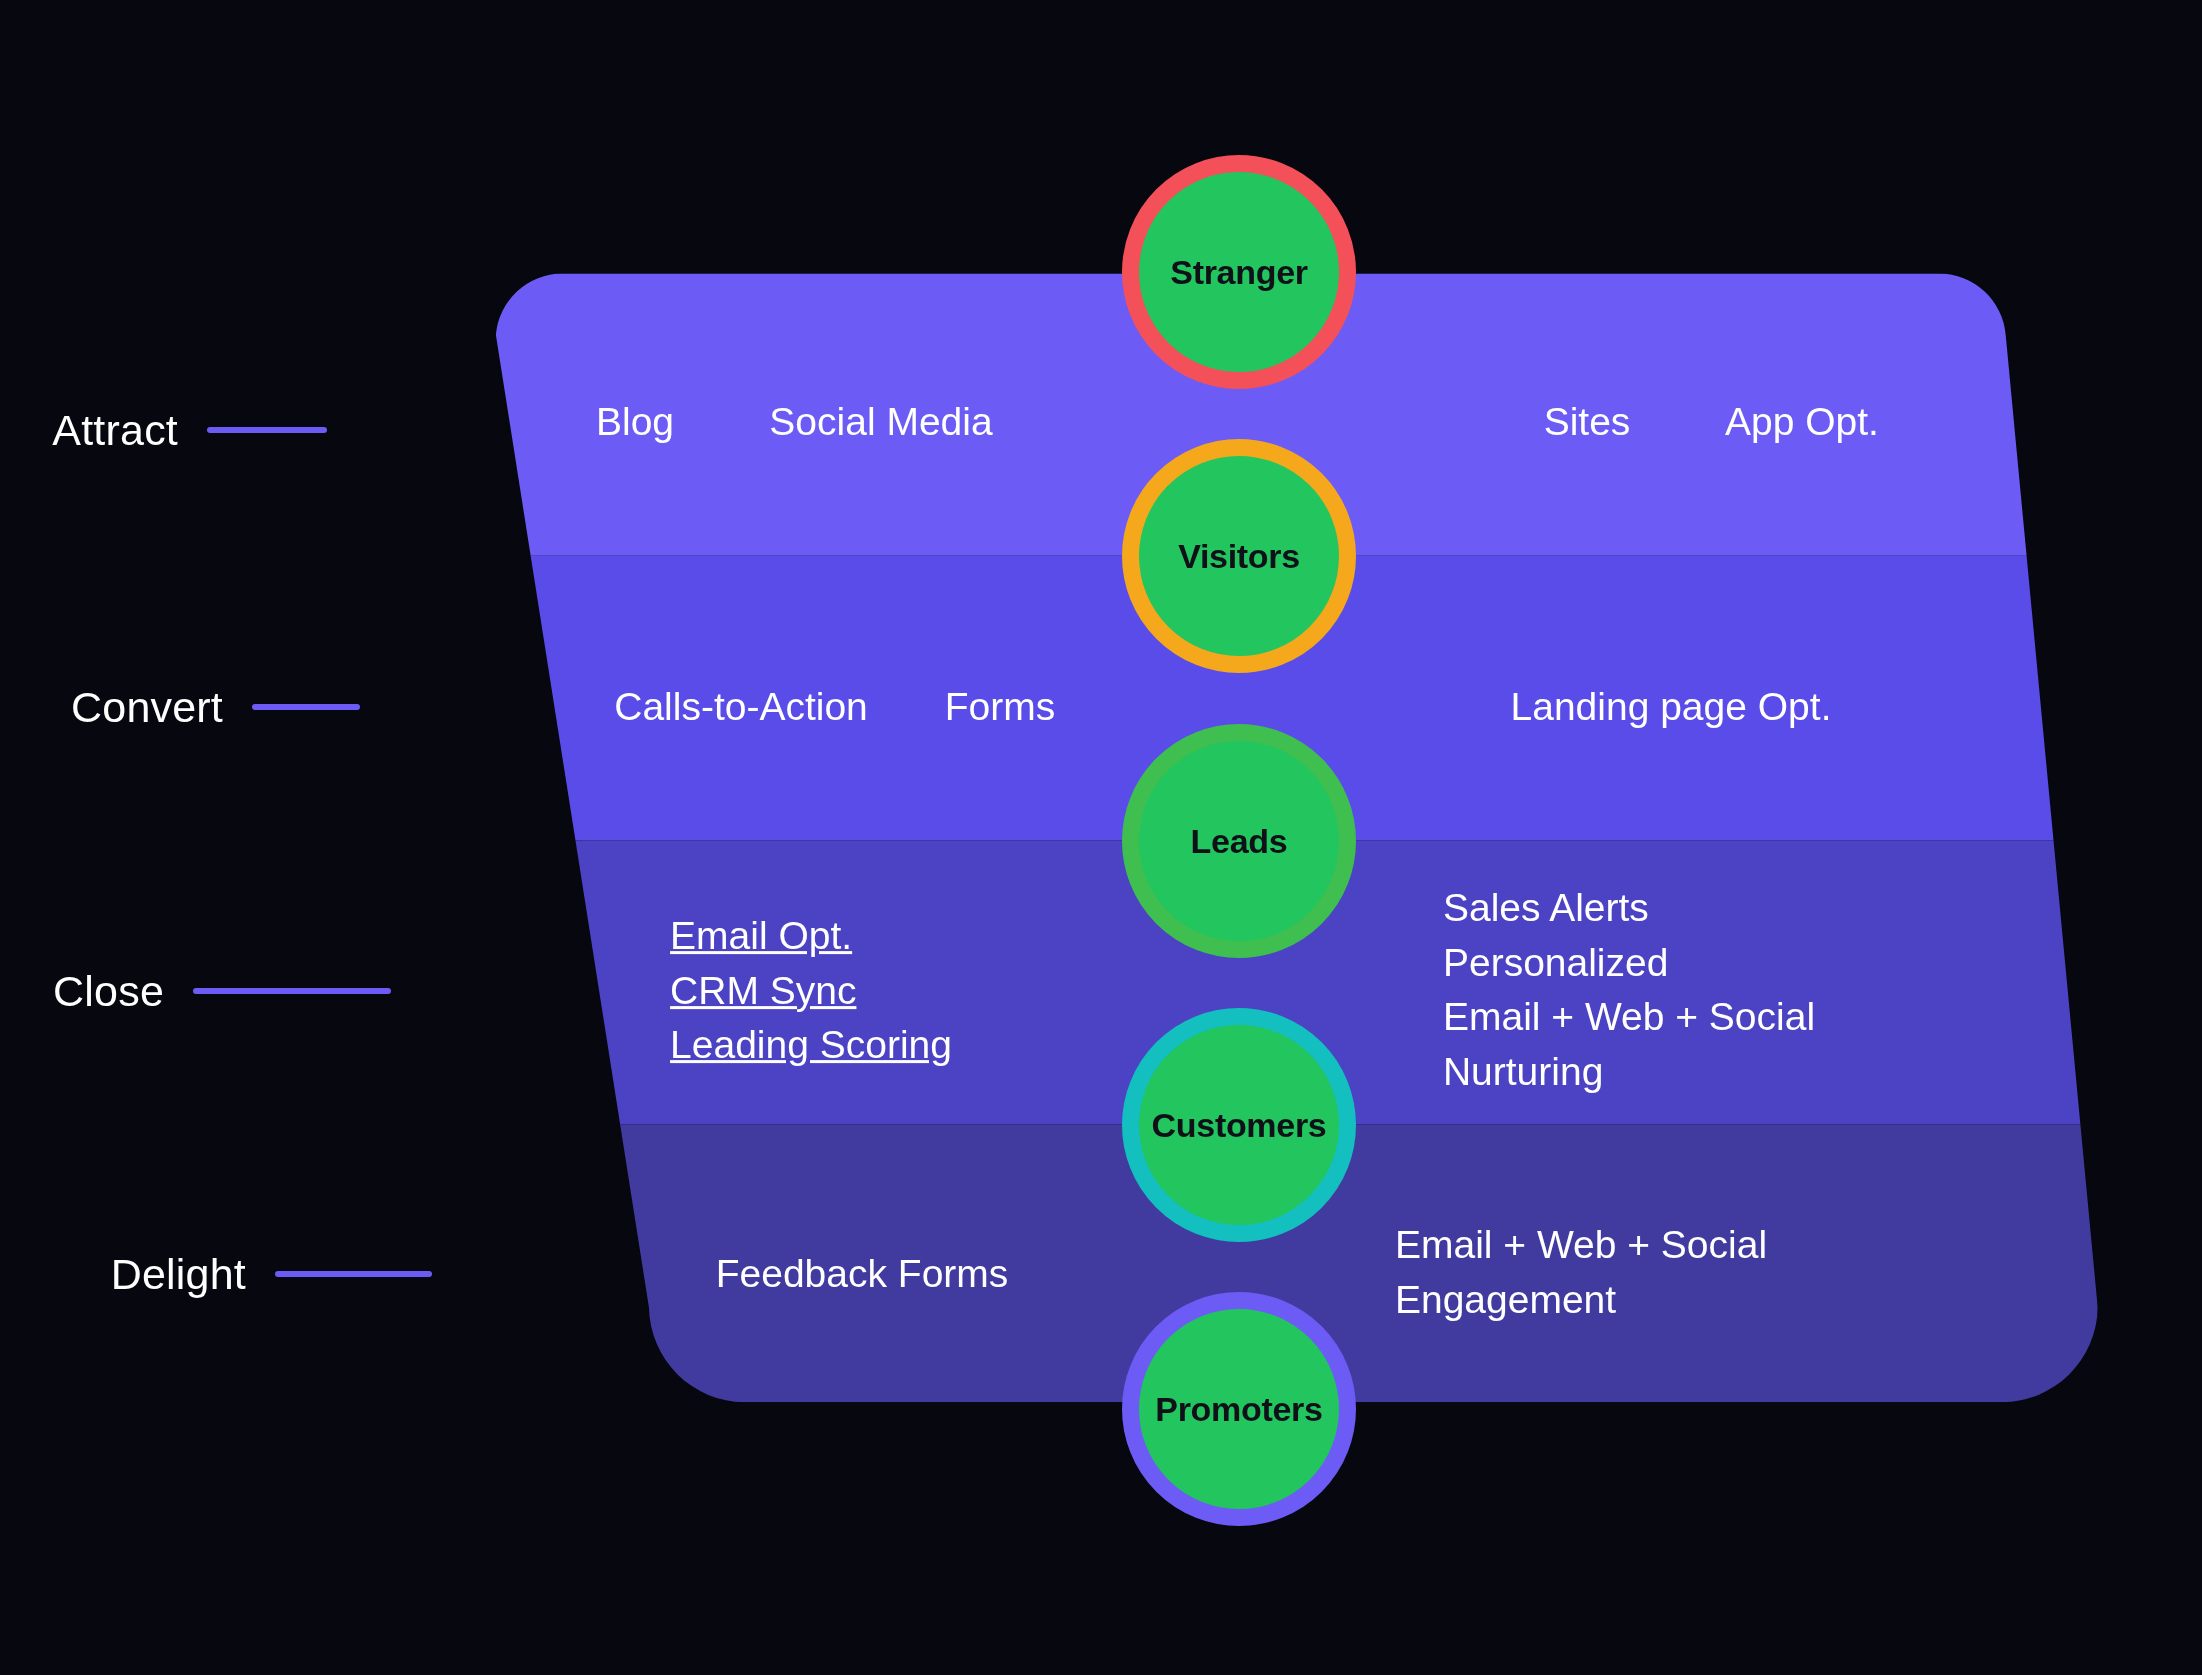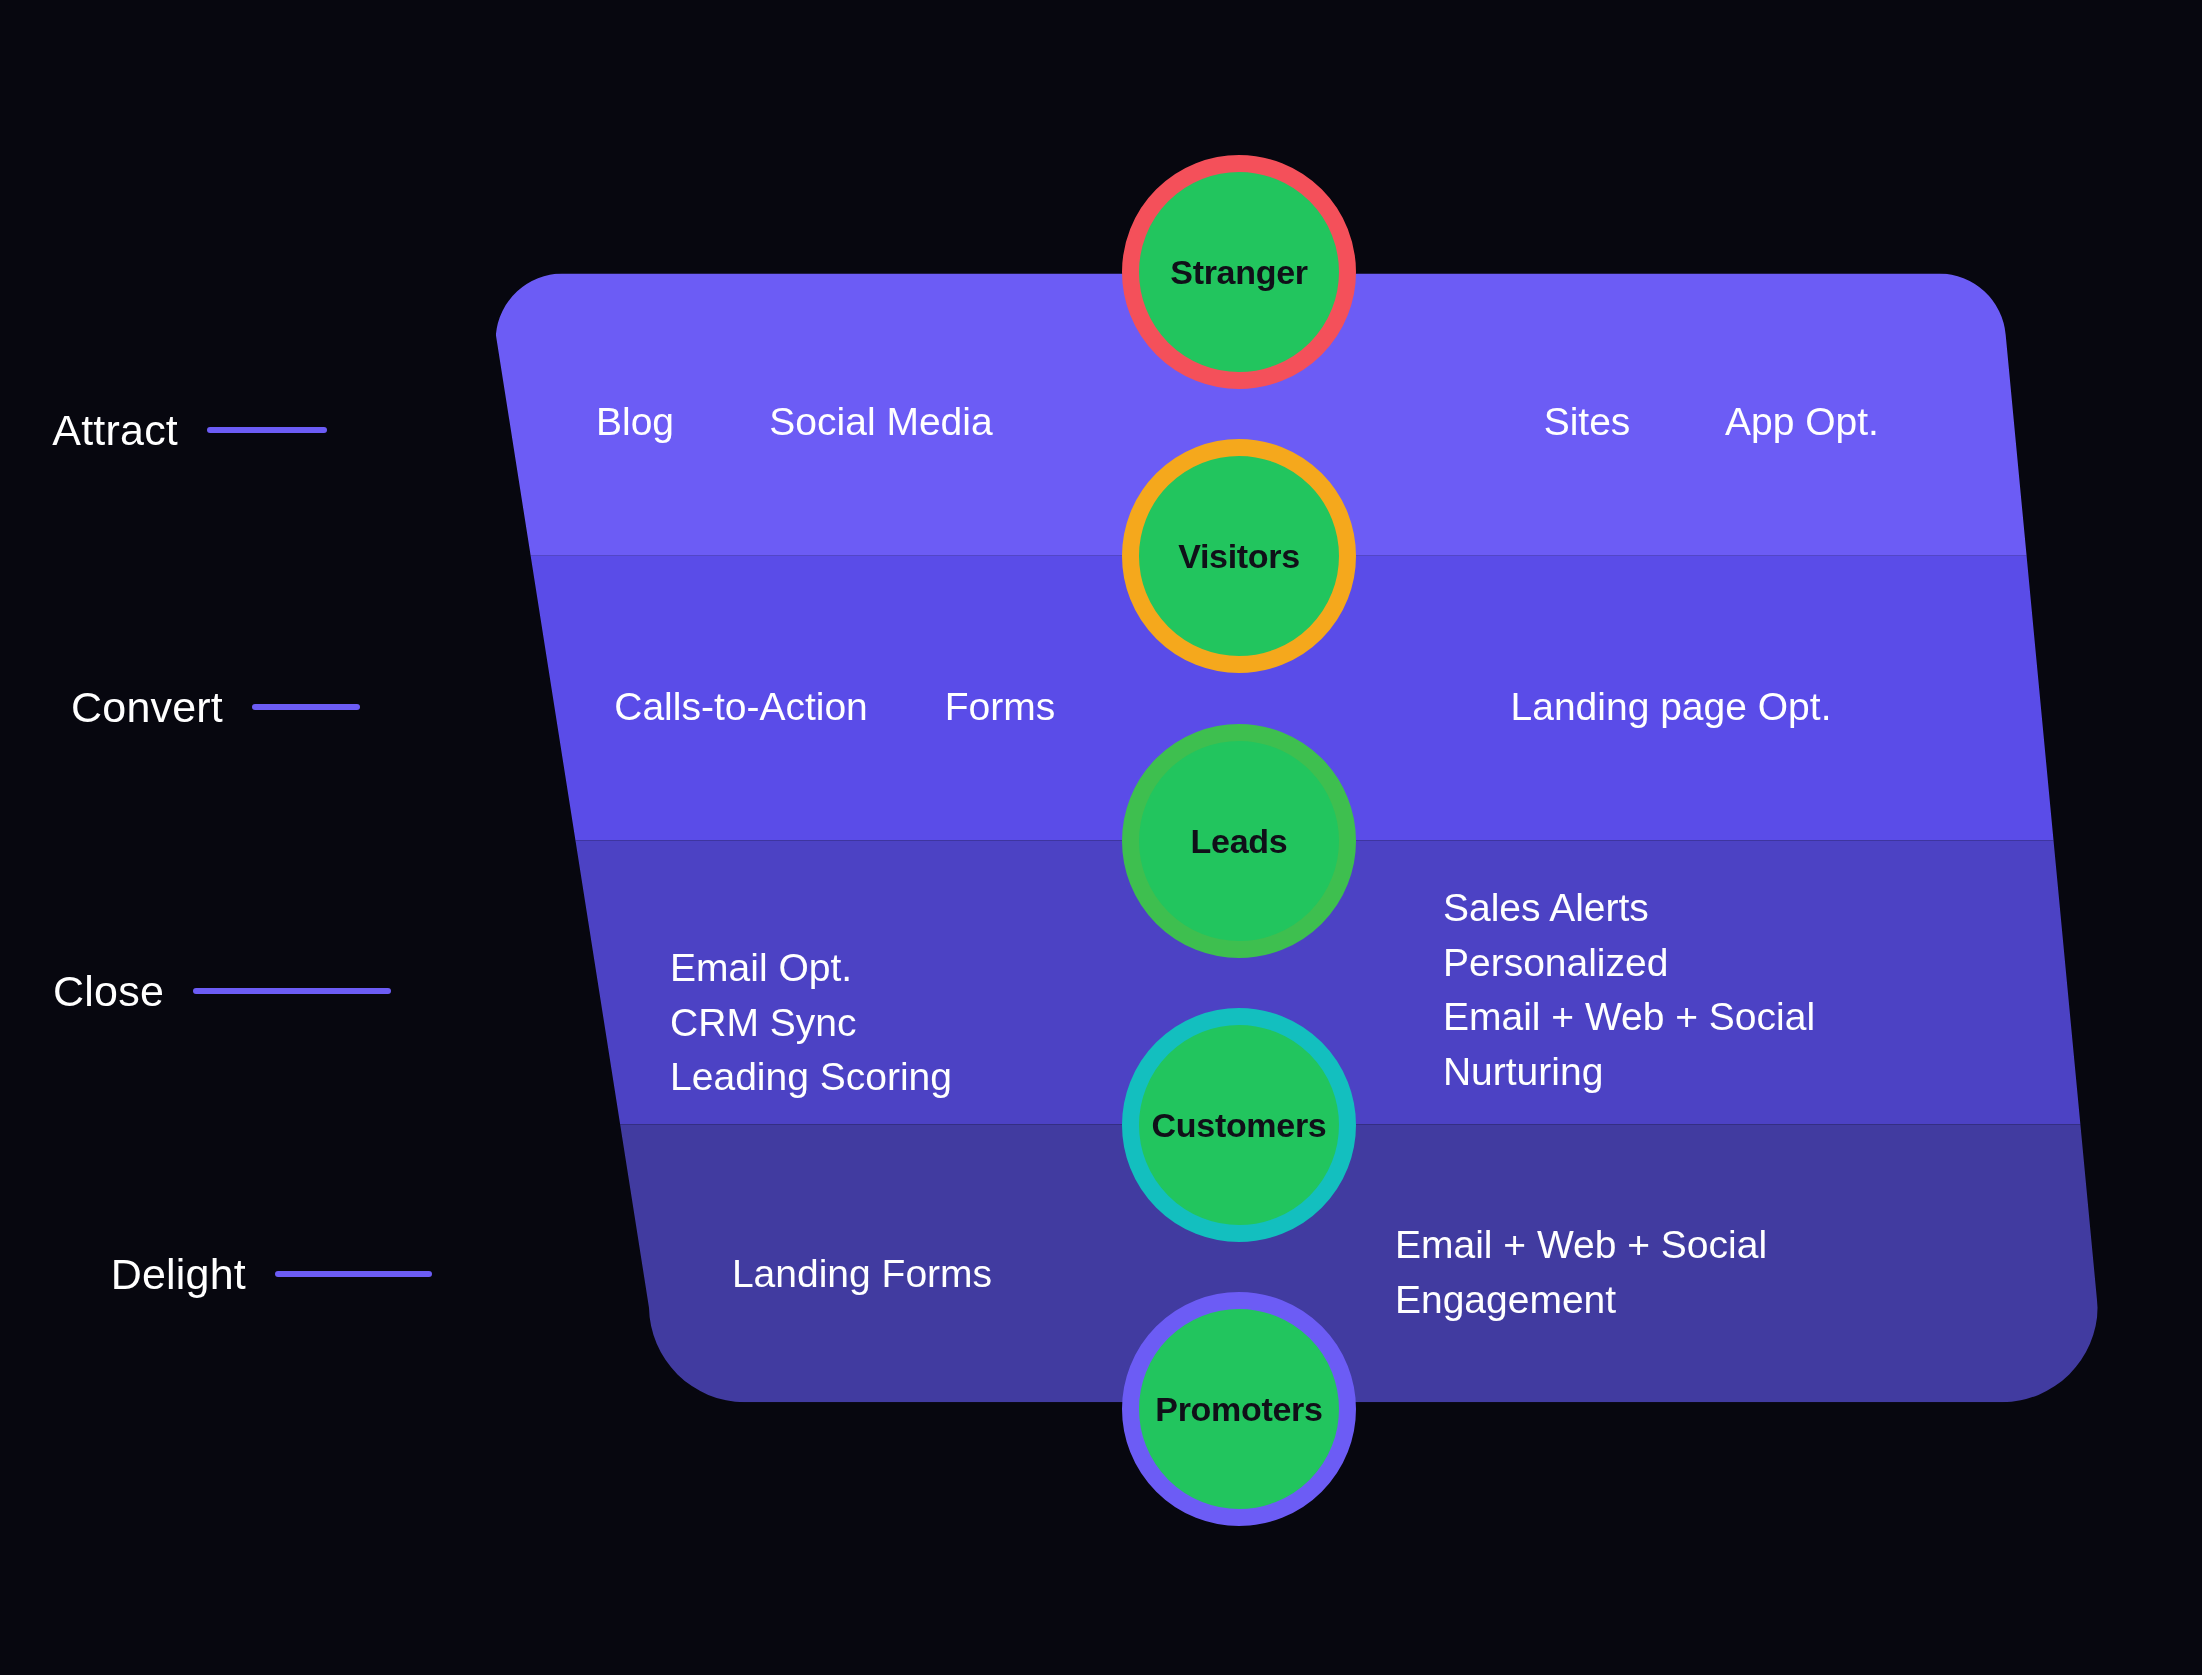--- a/index.html
+++ b/index.html
@@ -142,29 +142,29 @@
 
   <div class="tactic" style="left: 635px; top: 422px;">Blog</div>
   <div class="tactic" style="left: 881px; top: 422px;">Social Media</div>
   <div class="tactic" style="left: 1587px; top: 422px;">Sites</div>
   <div class="tactic" style="left: 1802px; top: 422px;">App Opt.</div>
 
   <div class="tactic" style="left: 741px; top: 707px;">Calls-to-Action</div>
   <div class="tactic" style="left: 1000px; top: 707px;">Forms</div>
   <div class="tactic" style="left: 1671px; top: 707px;">Landing page Opt.</div>
 
-  <div class="tactic" style="left: 811px; top: 1023px;">Email Opt.
+  <div class="tactic" style="left: 811px; top: 991px; text-decoration: underline;">Email Opt.
 CRM Sync
 Leading Scoring</div>
   <div class="tactic" style="left: 1629px; top: 990px;">Sales Alerts
 Personalized
 Email + Web + Social
 Nurturing</div>
 
-  <div class="tactic" style="left: 862px; top: 1274px;">Landing Forms</div>
+  <div class="tactic" style="left: 862px; top: 1274px;">Feedback Forms</div>
   <div class="tactic" style="left: 1581px; top: 1273px;">Email + Web + Social
 Engagement</div>
 
   <div class="node" style="left:1239px; top:272px; width:234px; height:234px; border:17px solid #F4505A;">
     <span class="node-label">Stranger</span>
   </div>
 
   <div class="node" style="left:1239px; top:556px; width:234px; height:234px; border:17px solid #F5A81C;">
     <span class="node-label">Visitors</span>
   </div>

